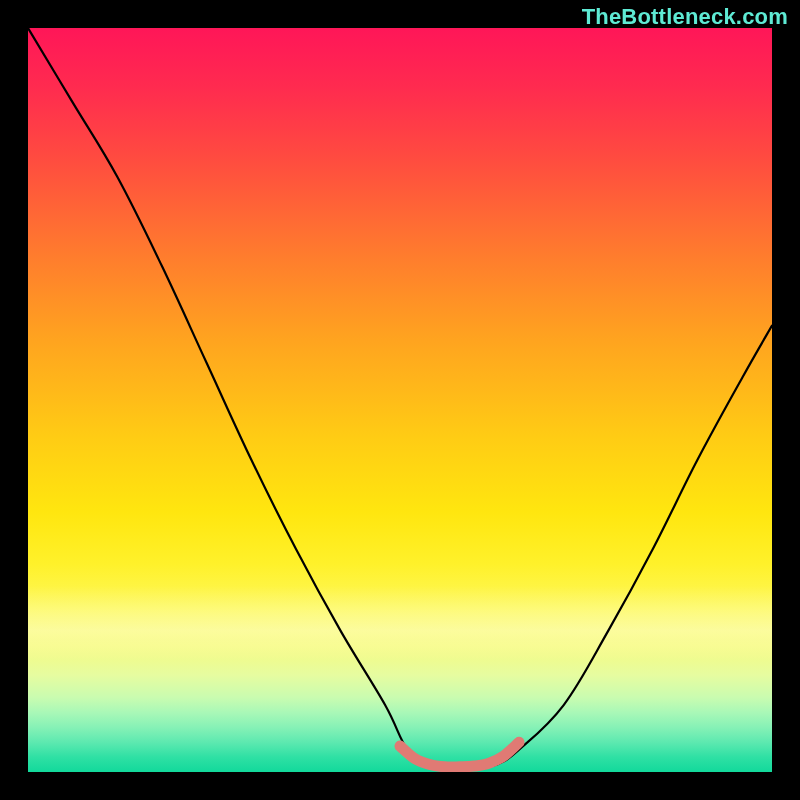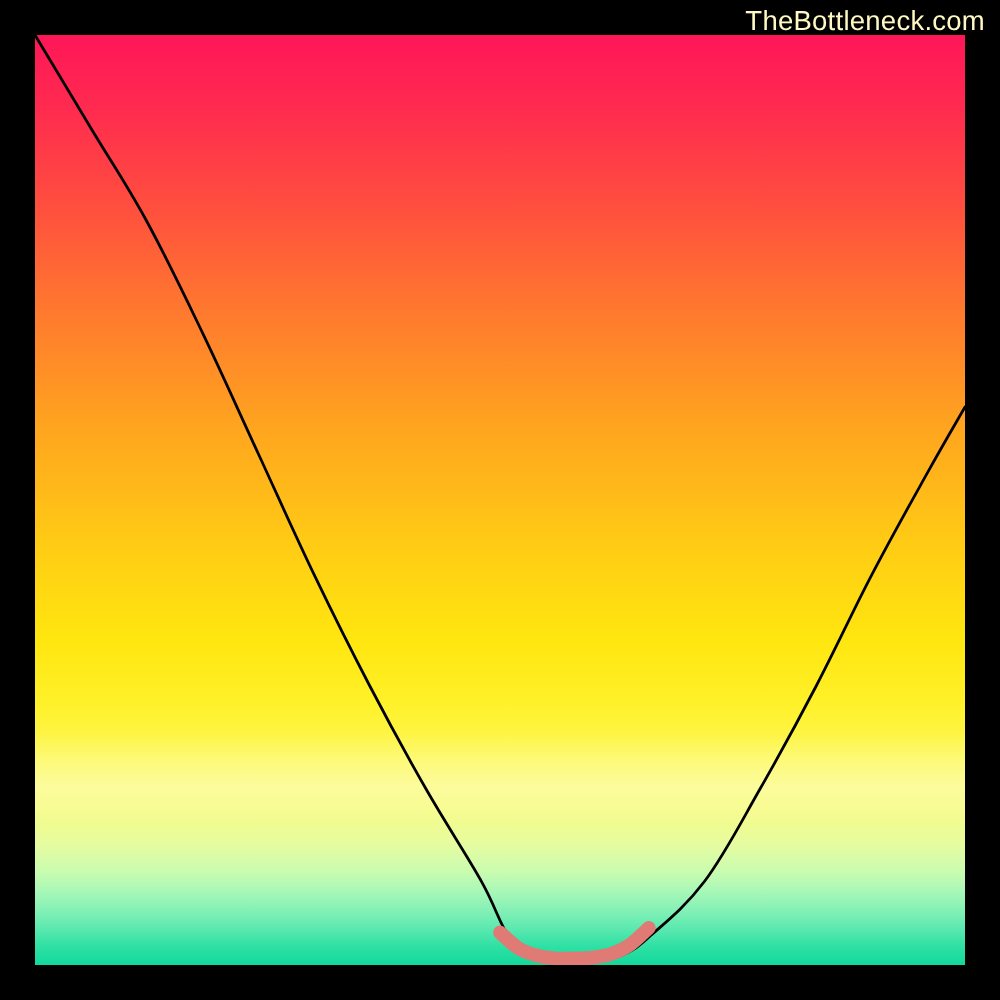--- a/index.html
+++ b/index.html
@@ -14,23 +14,23 @@
   .frame {
     position: relative;
     width: 800px;
     height: 800px;
     background: #000;
   }
   .watermark {
     position: absolute;
     top: 4px;
     right: 12px;
-    color: #fef9c3;
+    color: #5eead4;
     font-size: 22px;
-    font-weight: 400;
+    font-weight: 700;
     letter-spacing: 0.2px;
     z-index: 4;
   }
   .plot-area {
     position: absolute;
     left: 28px;
     top: 28px;
     width: 744px;
     height: 744px;
     overflow: hidden;

